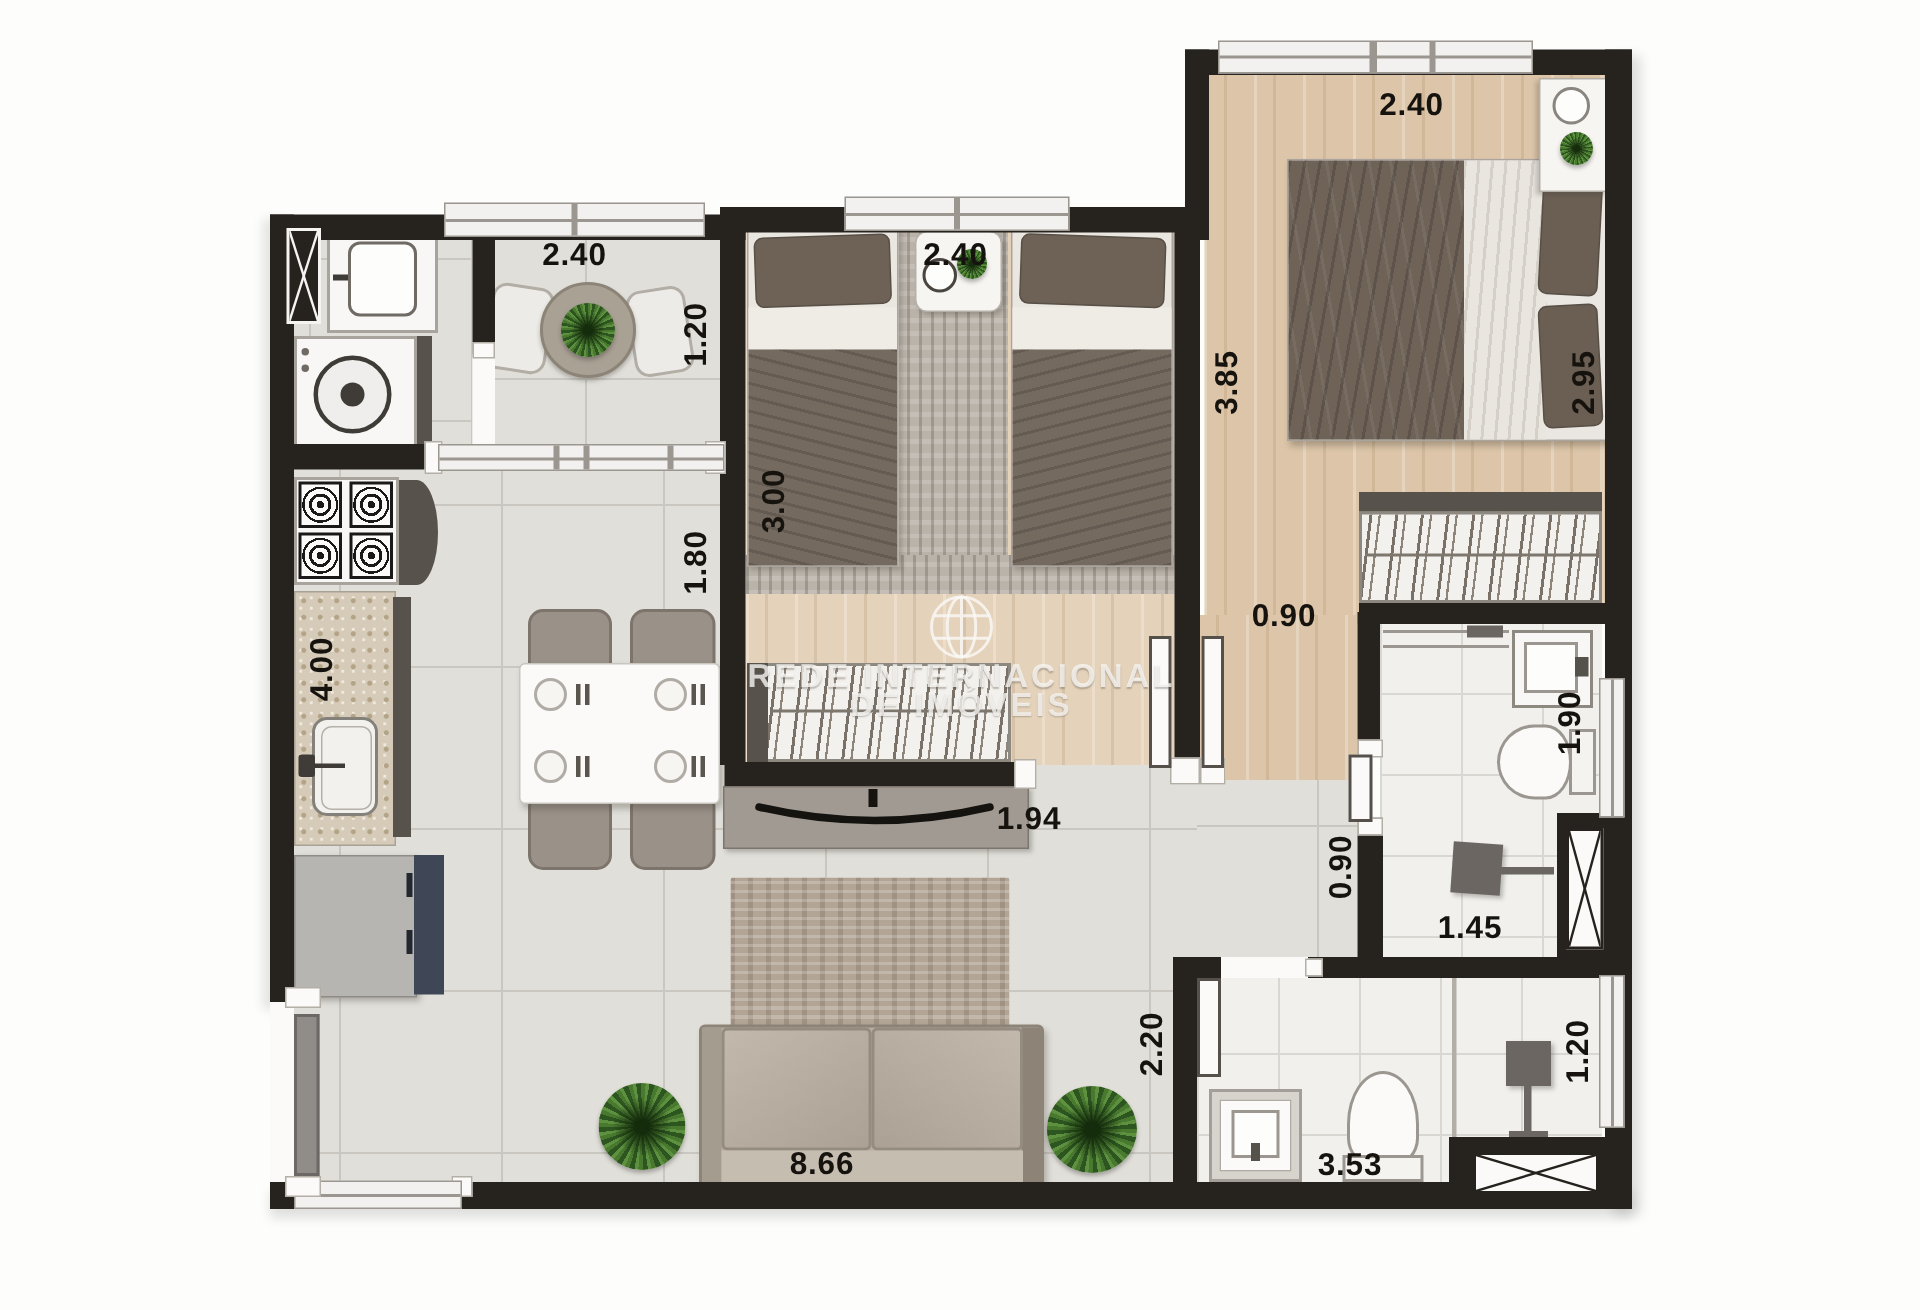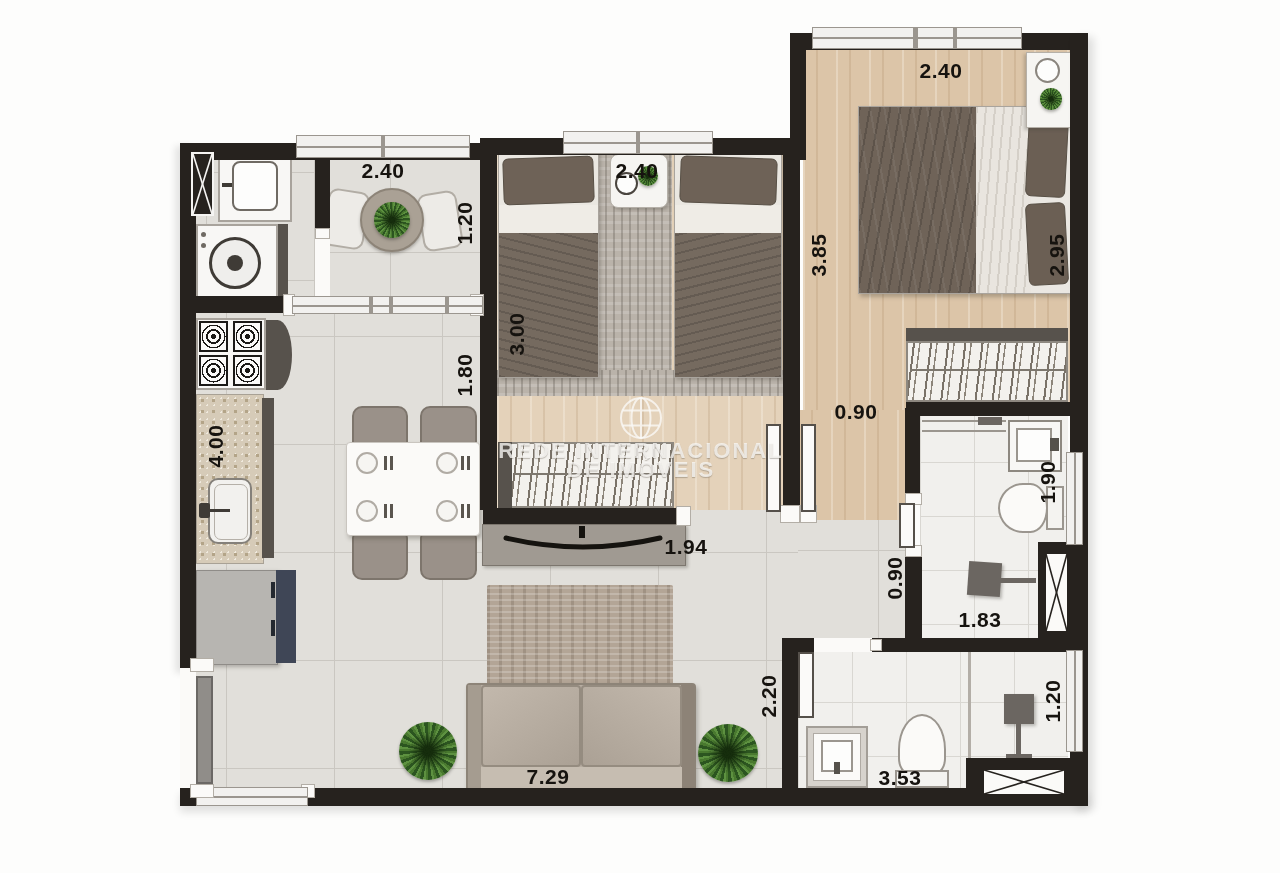--- a/index.html
+++ b/index.html
@@ -324,19 +324,19 @@
       <div class="dim v" style="left: 516px; top: 334px;">3.00</div>
       <div class="dim" style="left: 941px; top: 70px;">2.40</div>
       <div class="dim v" style="left: 818px; top: 255px;">3.85</div>
       <div class="dim v" style="left: 1056px; top: 255px;">2.95</div>
       <div class="dim v" style="left: 464px; top: 375px;">1.80</div>
       <div class="dim v" style="left: 215px; top: 446px;">4.00</div>
       <div class="dim" style="left: 856px; top: 411px;">0.90</div>
       <div class="dim v" style="left: 1047px; top: 482px;">1.90</div>
       <div class="dim" style="left: 686px; top: 546px;">1.94</div>
       <div class="dim v" style="left: 894px; top: 578px;">0.90</div>
-      <div class="dim" style="left: 980px; top: 619px;">1.83</div>
+      <div class="dim" style="left: 980px; top: 619px;">1.45</div>
       <div class="dim v" style="left: 768px; top: 696px;">2.20</div>
       <div class="dim v" style="left: 1052px; top: 701px;">1.20</div>
       <div class="dim" style="left: 900px; top: 777px;">3.53</div>
-      <div class="dim" style="left: 548px; top: 776px;">7.29</div>
+      <div class="dim" style="left: 548px; top: 776px;">8.66</div>
     </div>
 </div>
 
 </body></html>

